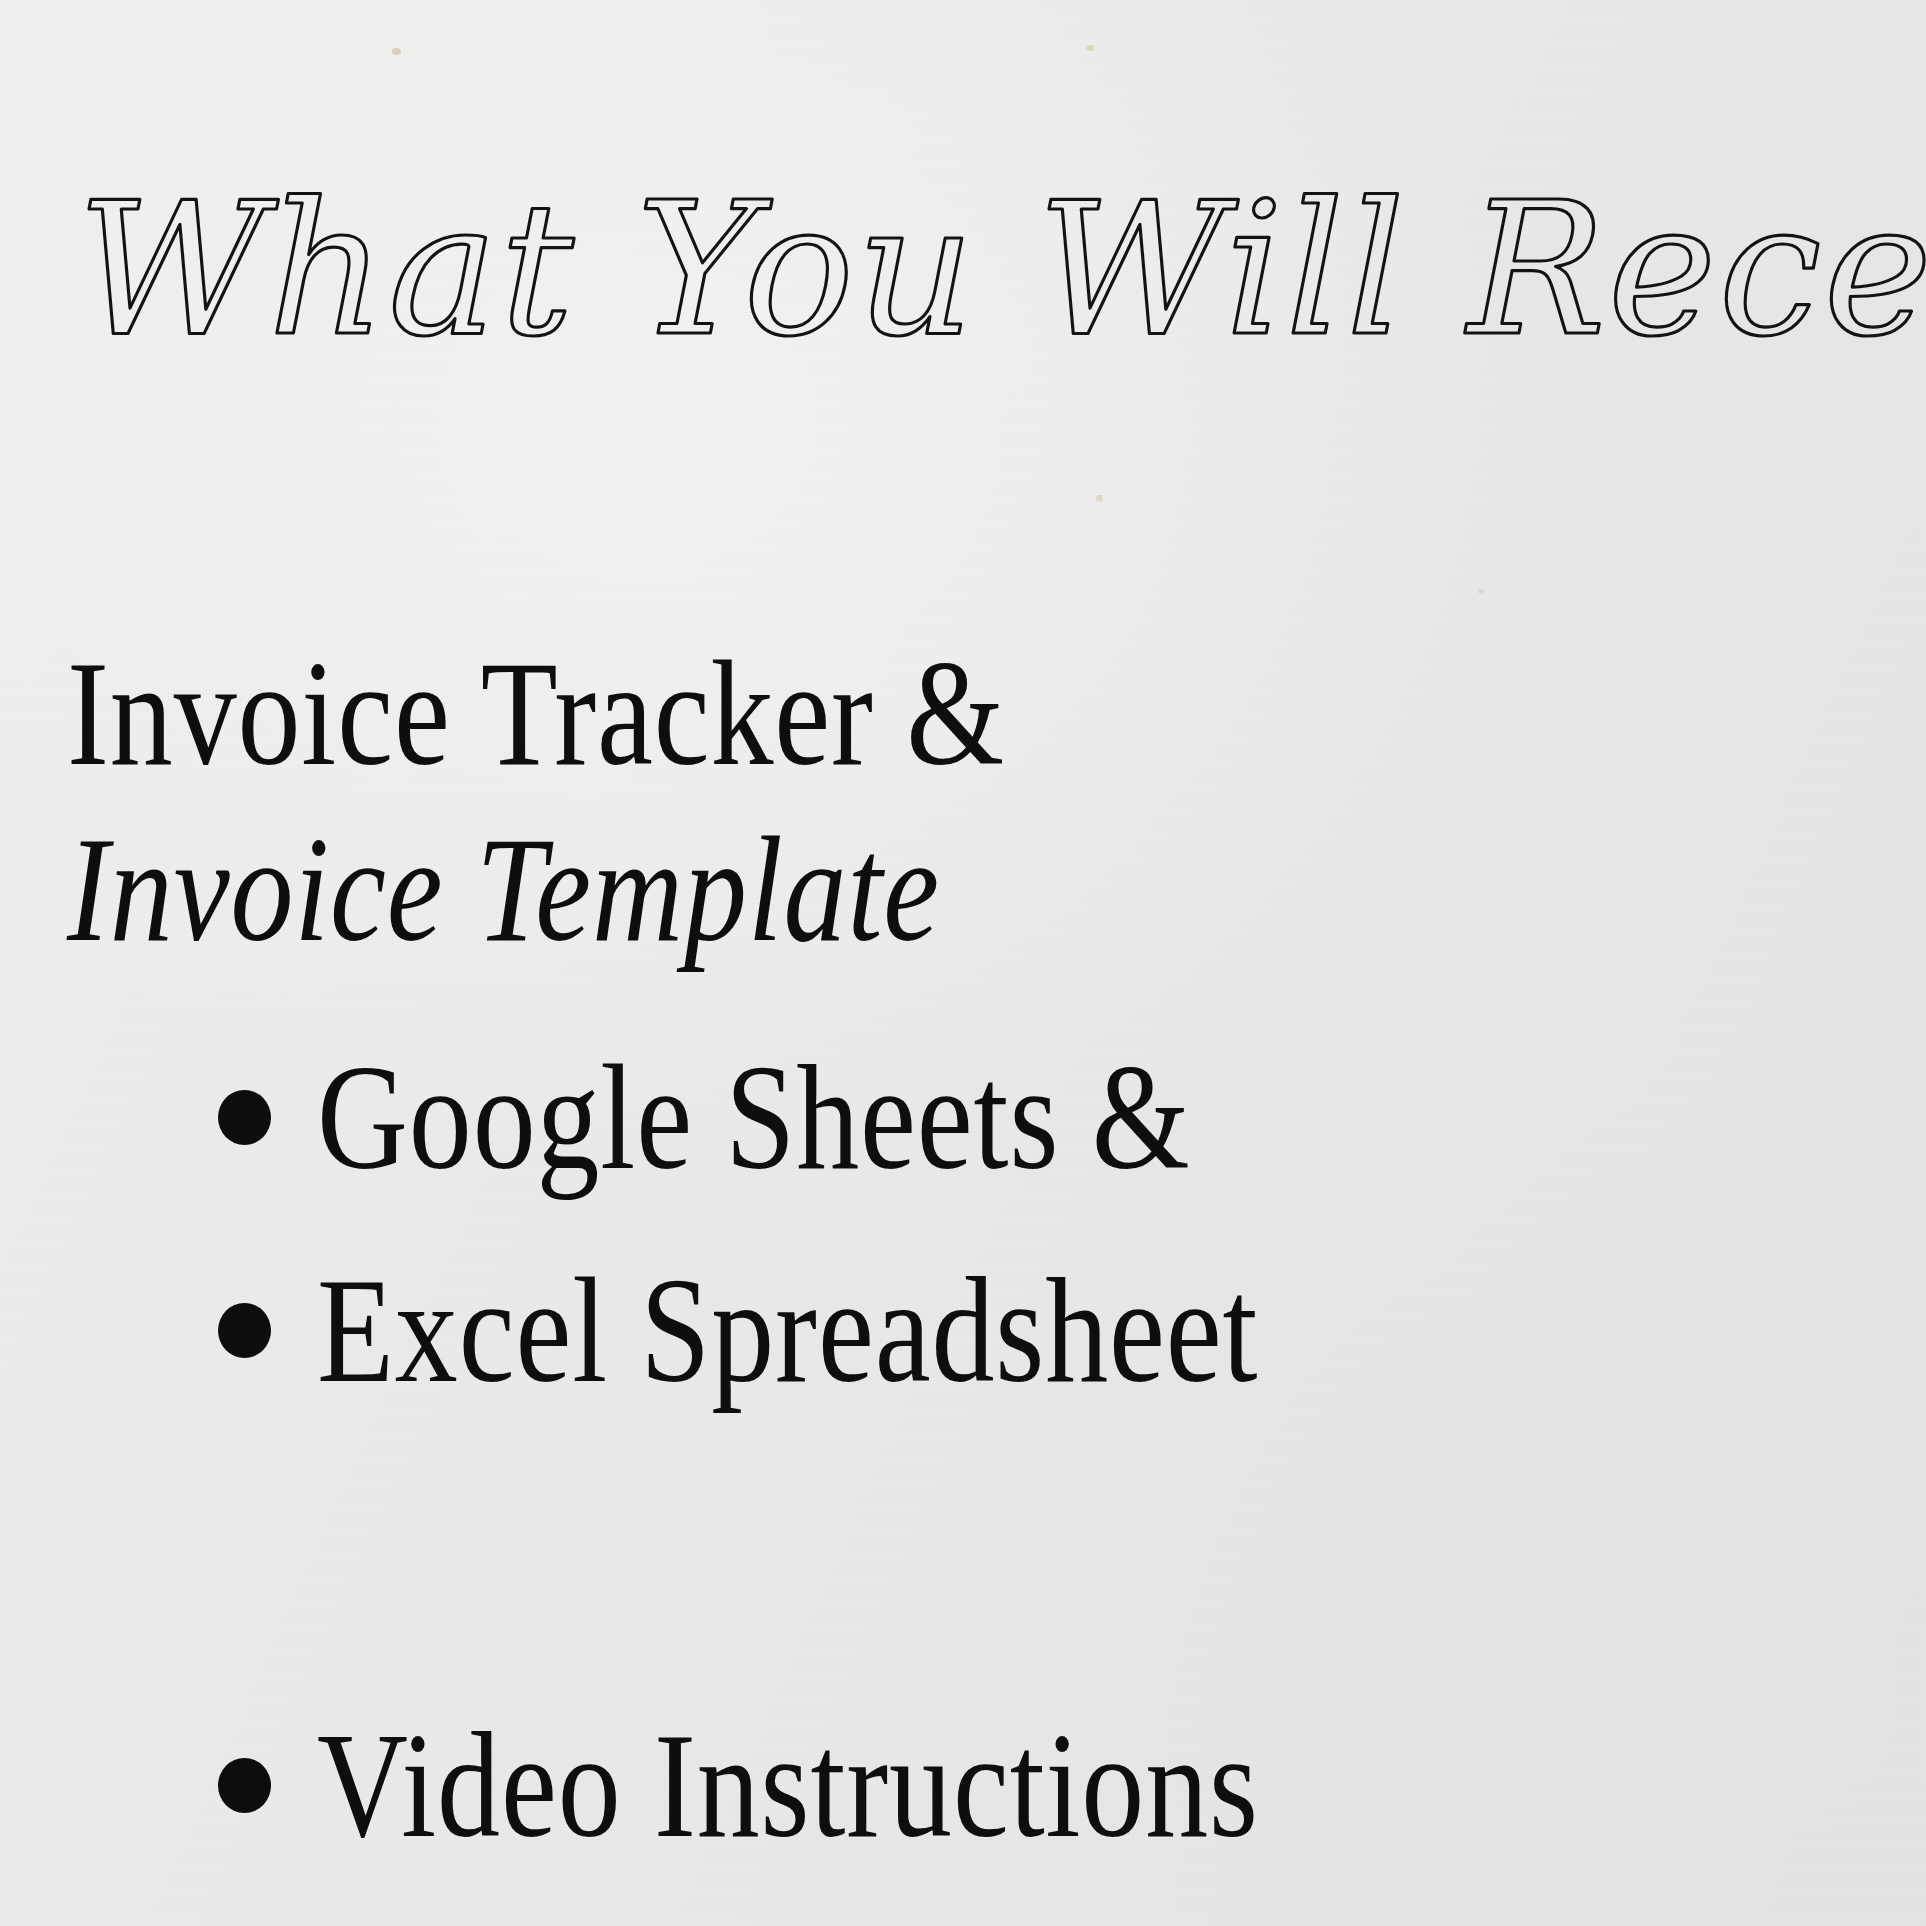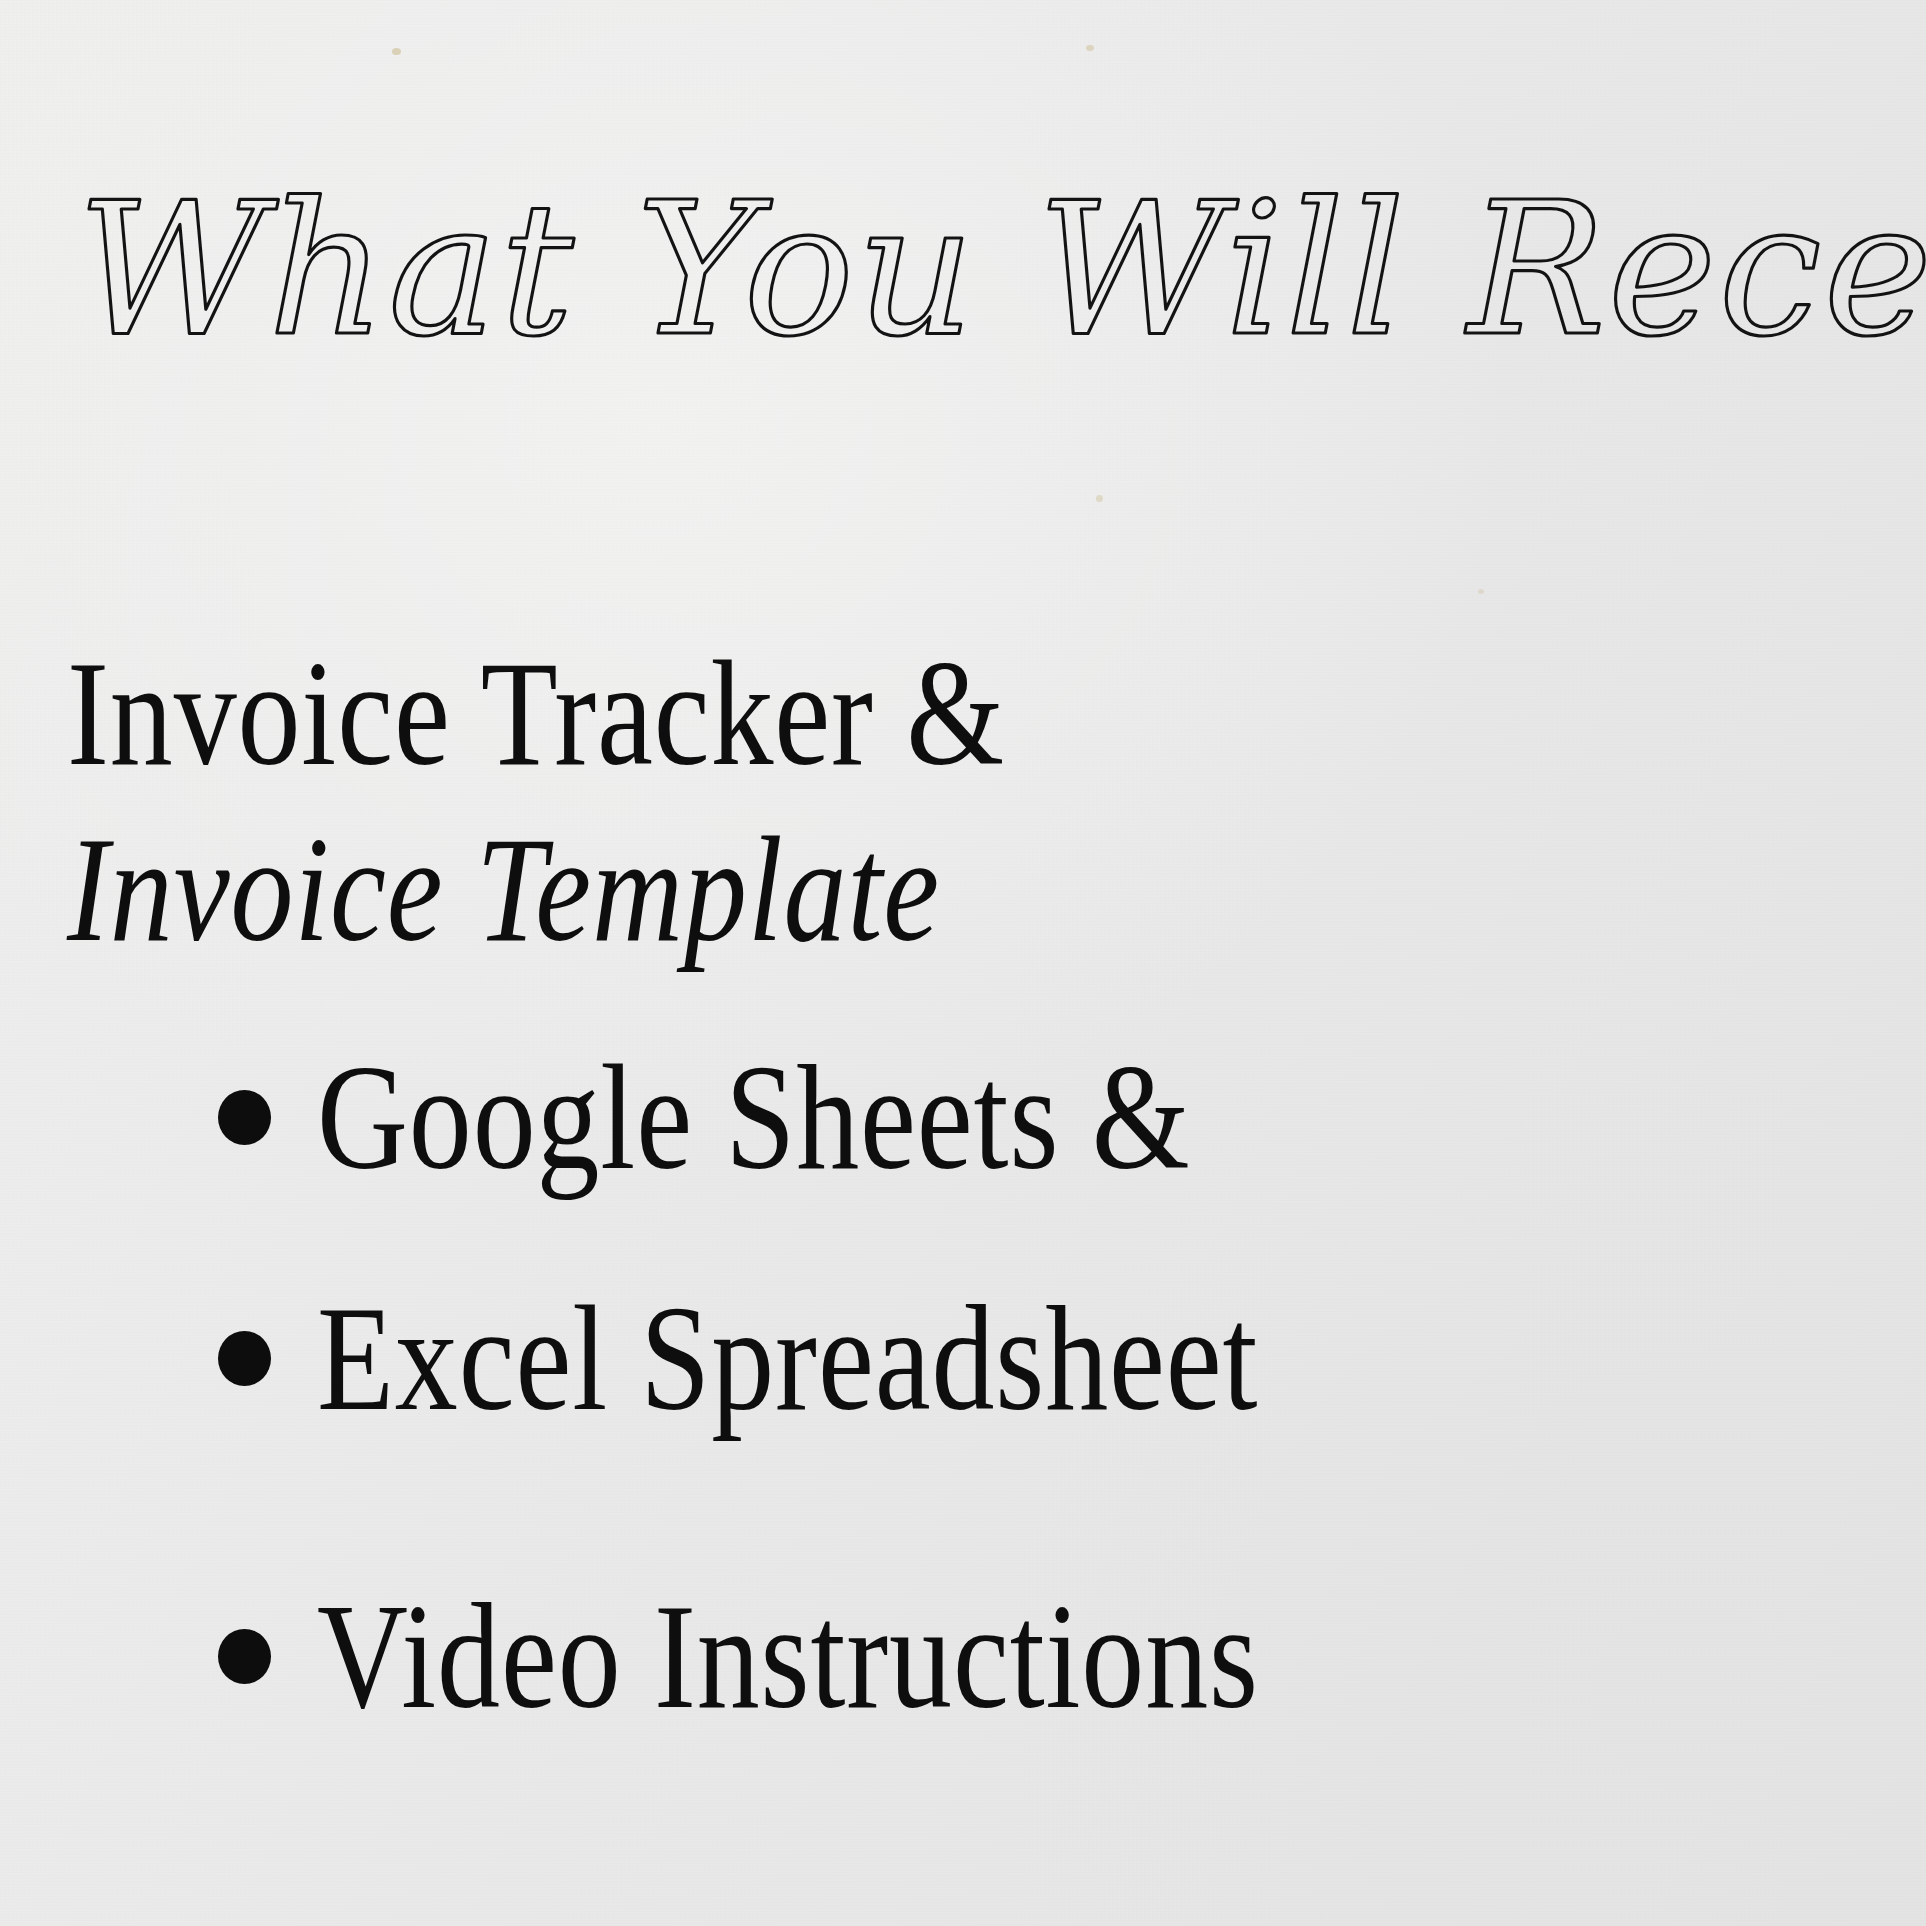--- a/index.html
+++ b/index.html
@@ -99,22 +99,22 @@
     border-radius: 50%;
     background: #0d0d0d;
     flex: 0 0 auto;
     margin-right: 46px;
   }
 
   
   #line-invoice-tracker  { left: 67px;  top: 602px; margin-top: 36px; }
   #line-invoice-template { left: 67px;  top: 814px; font-style: italic; }
   #line-google-sheets    { left: 218px; top: 1042px; align-items: center; }
-  #line-excel            { left: 218px; top: 1255px; margin-top: 28px; }
-  #line-video            { left: 218px; top: 1581px; }
+  #line-excel            { left: 218px; top: 1255px; }
+  #line-video            { left: 218px; top: 1710px; }
 </style>
 </head>
 <body>
 
 <div id="poster">
 
   <div id="grain"></div>
 
   <span class="speck" style="left:392px; top:48px; width:9px; height:7px; background:#c9b88a; opacity:.55;"></span>
   <span class="speck" style="left:1086px; top:45px; width:8px; height:6px; background:#cdbd93; opacity:.5;"></span>

